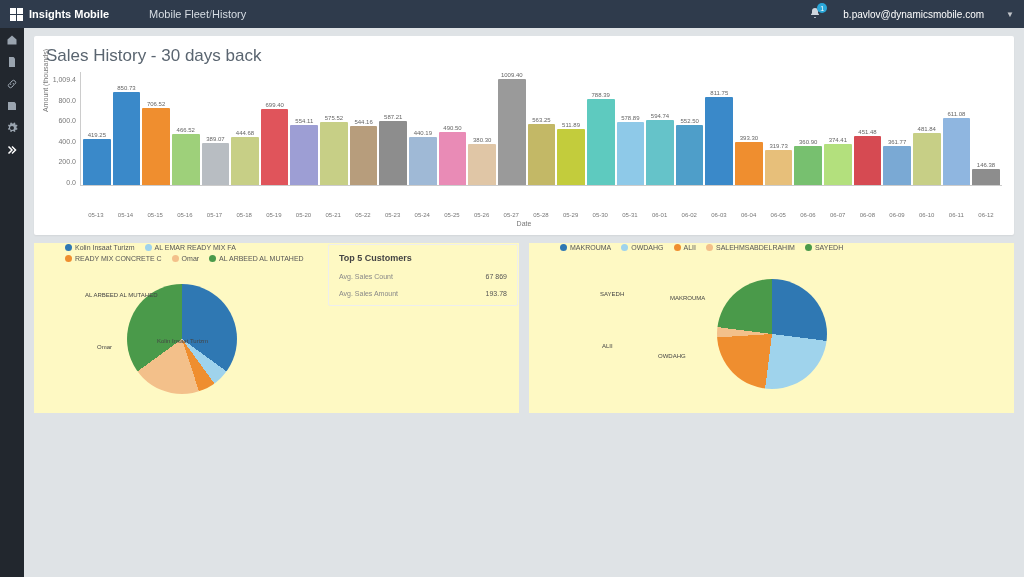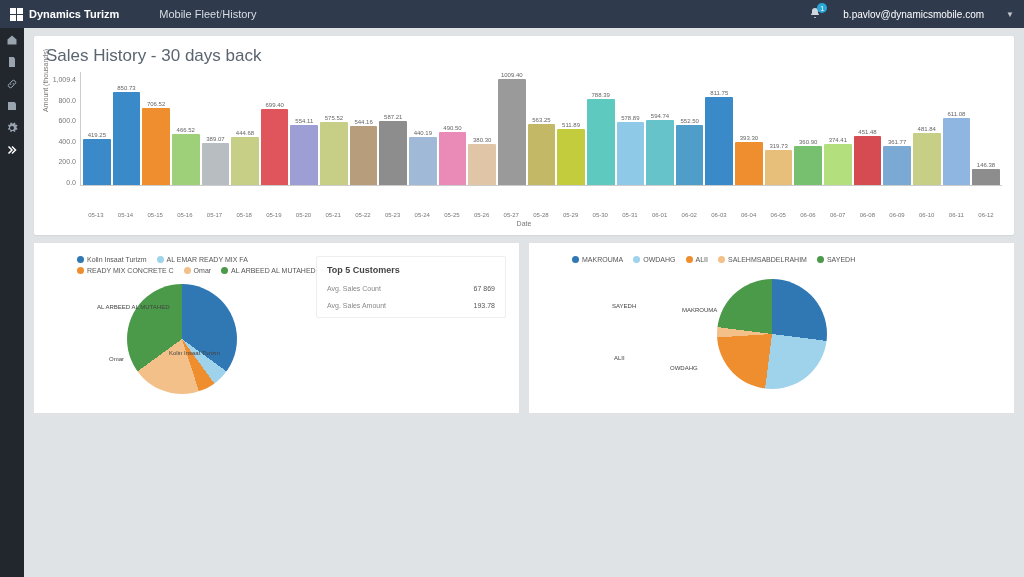--- a/index.html
+++ b/index.html
@@ -26,21 +26,21 @@
   .y-axis{display:flex;flex-direction:column;justify-content:space-between;align-items:flex-end;height:110px;font-size:7px;color:#777;padding-right:4px;margin-top:4px;width:34px}
   .y-label{position:absolute;left:-4px;top:40px;transform:rotate(-90deg);transform-origin:left top;font-size:7px;color:#777;white-space:nowrap}
   .plot{flex:1;display:flex;align-items:flex-end;height:114px;border-left:1px solid #ccc;border-bottom:1px solid #ccc;gap:2px;padding:0 2px}
   .barcol{flex:1;display:flex;flex-direction:column;align-items:center;justify-content:flex-end;height:100%;position:relative}
   .barcol .val{font-size:6px;color:#666;margin-bottom:1px;white-space:nowrap}
   .barcol .bar{width:100%;border-radius:1px 1px 0 0}
   .x-ticks{display:flex;margin-left:34px;gap:2px;padding:0 2px}
   .x-ticks span{flex:1;text-align:center;font-size:6px;color:#777;white-space:nowrap}
   .x-label{text-align:center;font-size:7px;color:#777;margin-top:2px}
   .lower{display:flex;gap:10px;margin-top:8px}
-  .card{background:#ffffff;flex:1;display:flex;padding:13px;min-height:170px}
+  .card{background:#fef9c3;flex:1;display:flex;padding:1px;min-height:170px}
   .pie-side{flex:1;display:flex;flex-direction:column}
   .legend{display:flex;flex-wrap:wrap;gap:4px 10px;font-size:7px;color:#555;margin-bottom:4px;margin-left:30px}
   .lg{display:flex;align-items:center;gap:3px}
   .lg i{width:7px;height:7px;border-radius:50%;display:inline-block}
   .pie-wrap{flex:1;display:flex;align-items:center;justify-content:center;position:relative}
   .pie{width:110px;height:110px;border-radius:50%}
   .pie-label{position:absolute;font-size:6px;color:#444;white-space:nowrap}
   .stats{width:190px;border:1px solid #eee;border-radius:2px;padding:8px 10px;display:flex;flex-direction:column;gap:10px;font-size:8px;align-self:flex-start}
   .stats h4{font-size:9px;font-weight:600;color:#444}
   .stat-row{display:flex;justify-content:space-between;color:#555;font-size:7px}
@@ -50,21 +50,21 @@
 <body>
 
 <div class="topbar">
   <div class="logo">
     <div class="logo-icon">
         <span></span>
         <span></span>
         <span></span>
         <span></span>
       </div>
-    <span>Dynamics Turizm</span>
+    <span>Insights Mobile</span>
   </div>
   <div class="crumbs">
     <span>Mobile Fleet</span>
     <span class="sep">/</span>
     <span>History</span>
   </div>
   <div class="user-area">
     <div class="bell">
       <svg viewBox="0 0 24 24">
           <path d="M12 2a6 6 0 0 0-6 6v4l-2 3v1h16v-1l-2-3V8a6 6 0 0 0-6-6zm0 20a2 2 0 0 0 2-2h-4a2 2 0 0 0 2 2z"></path>

